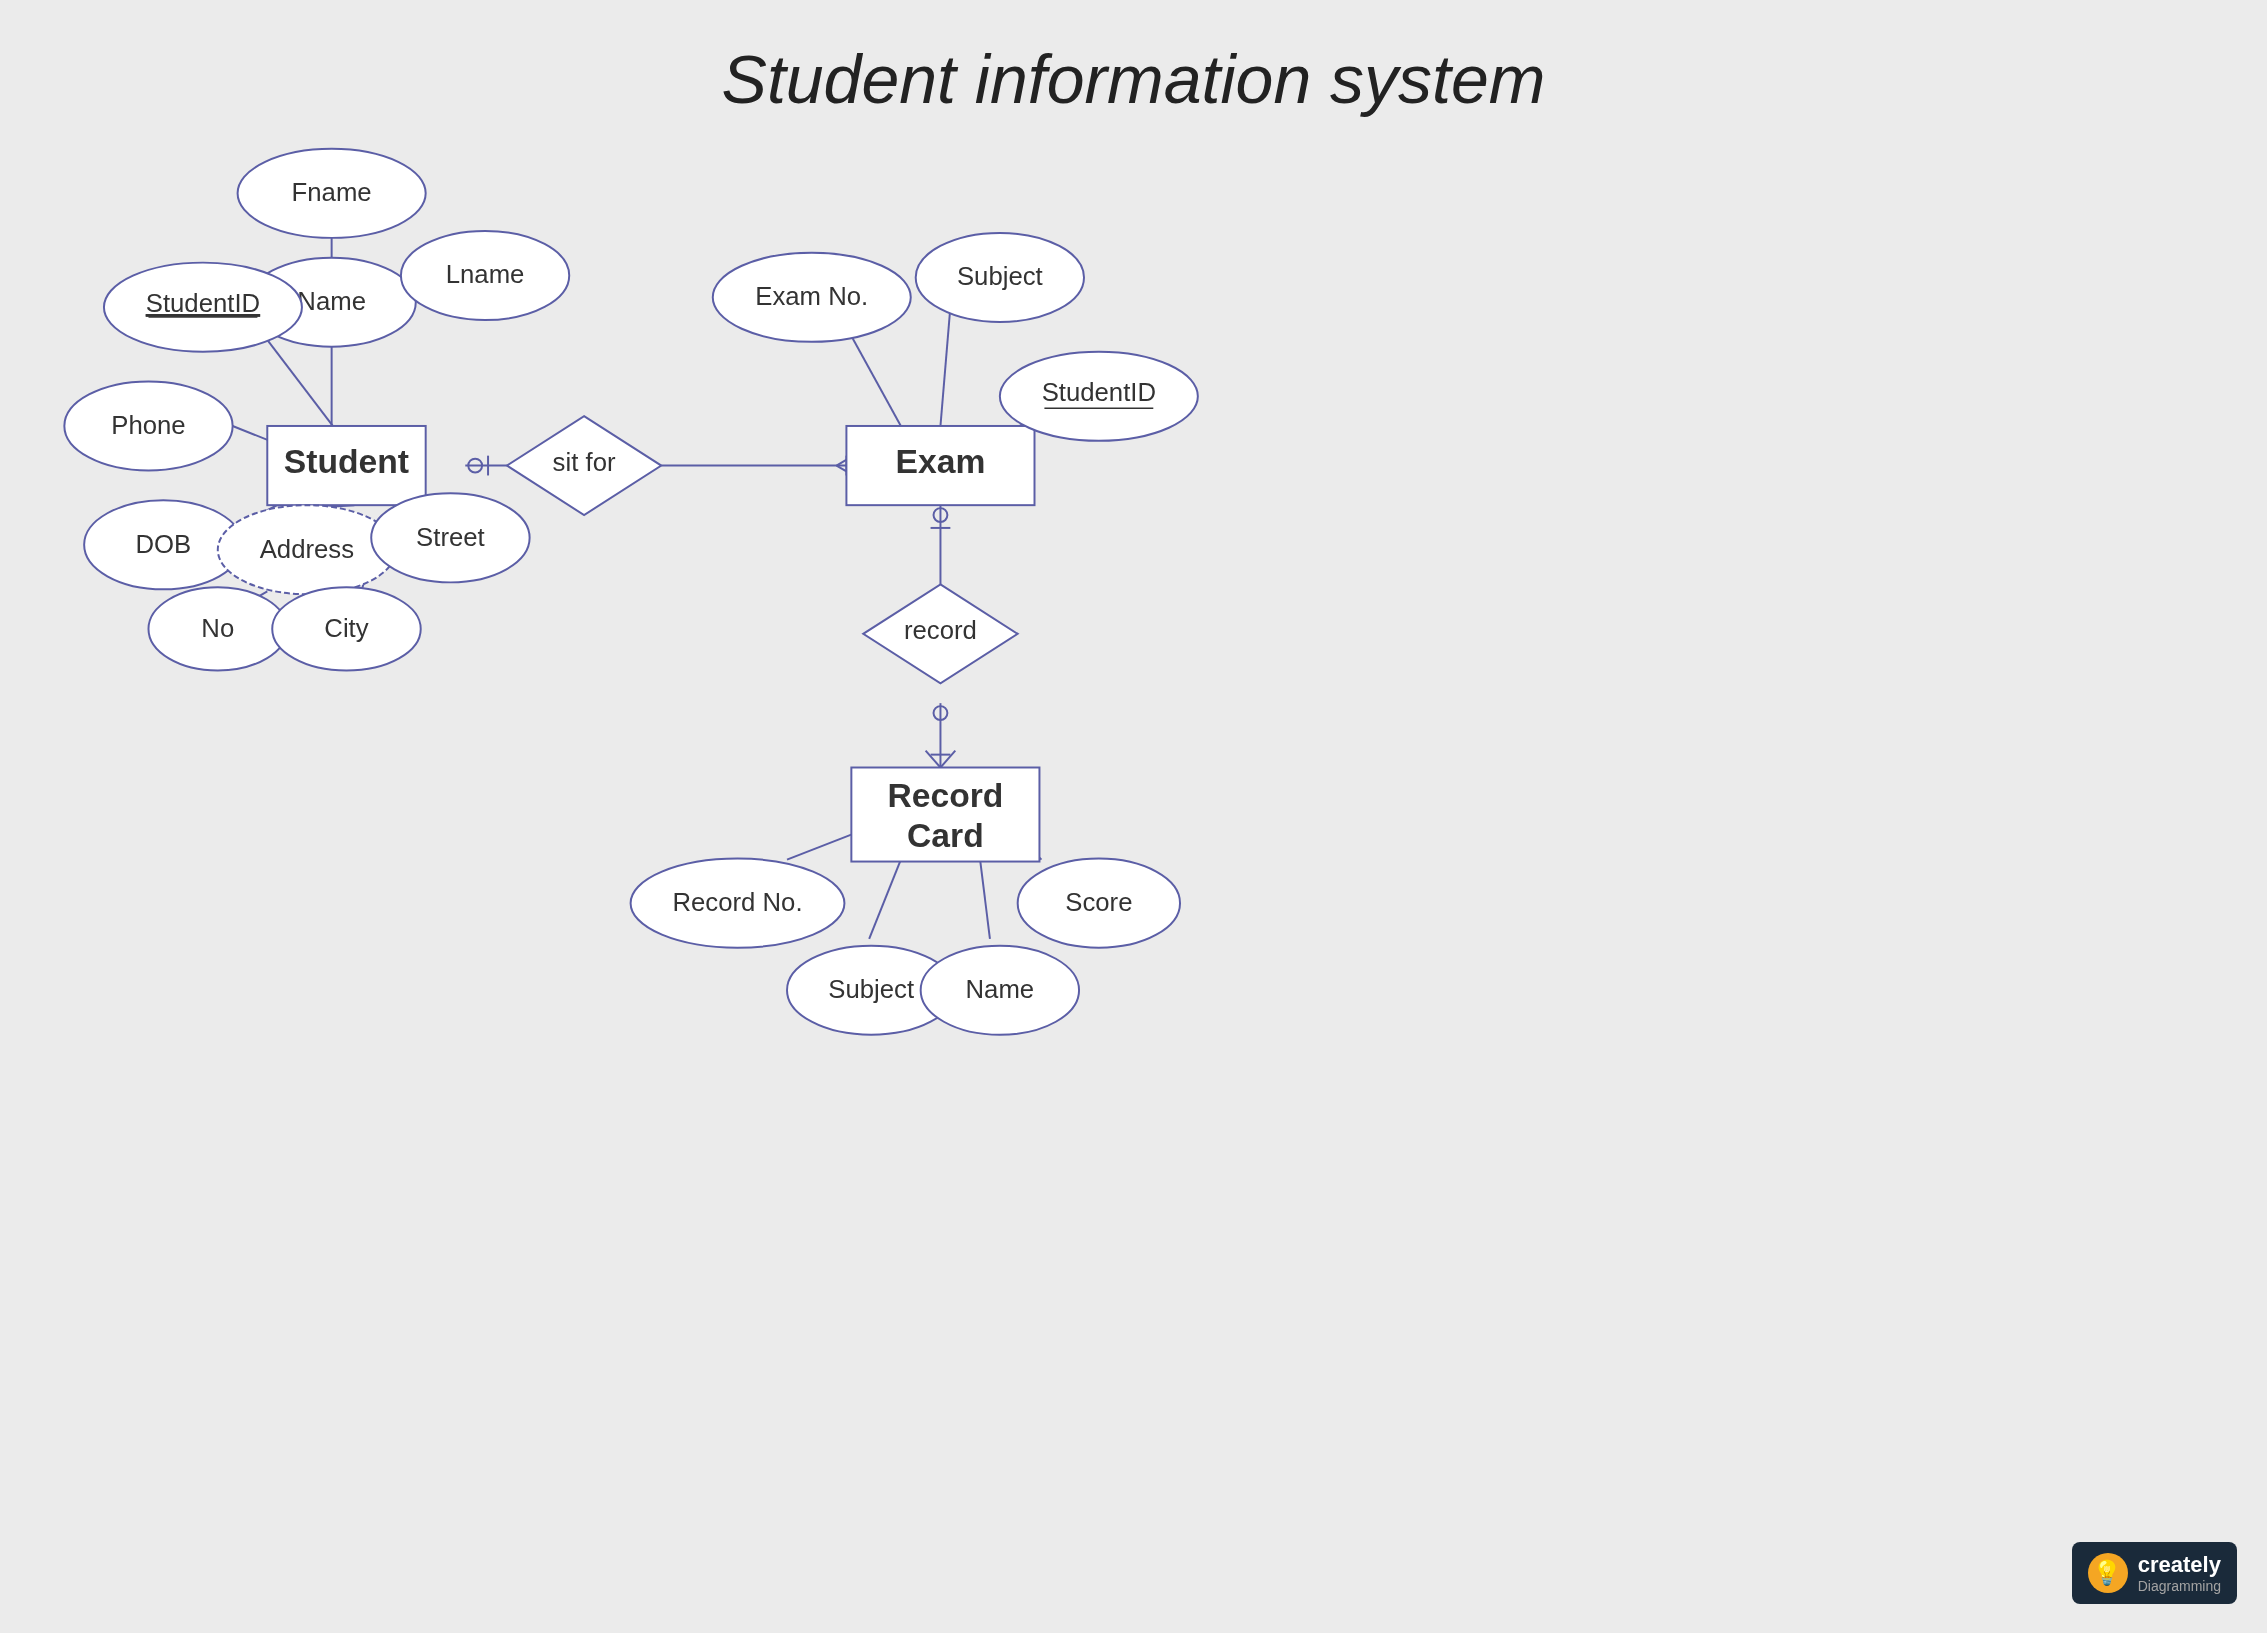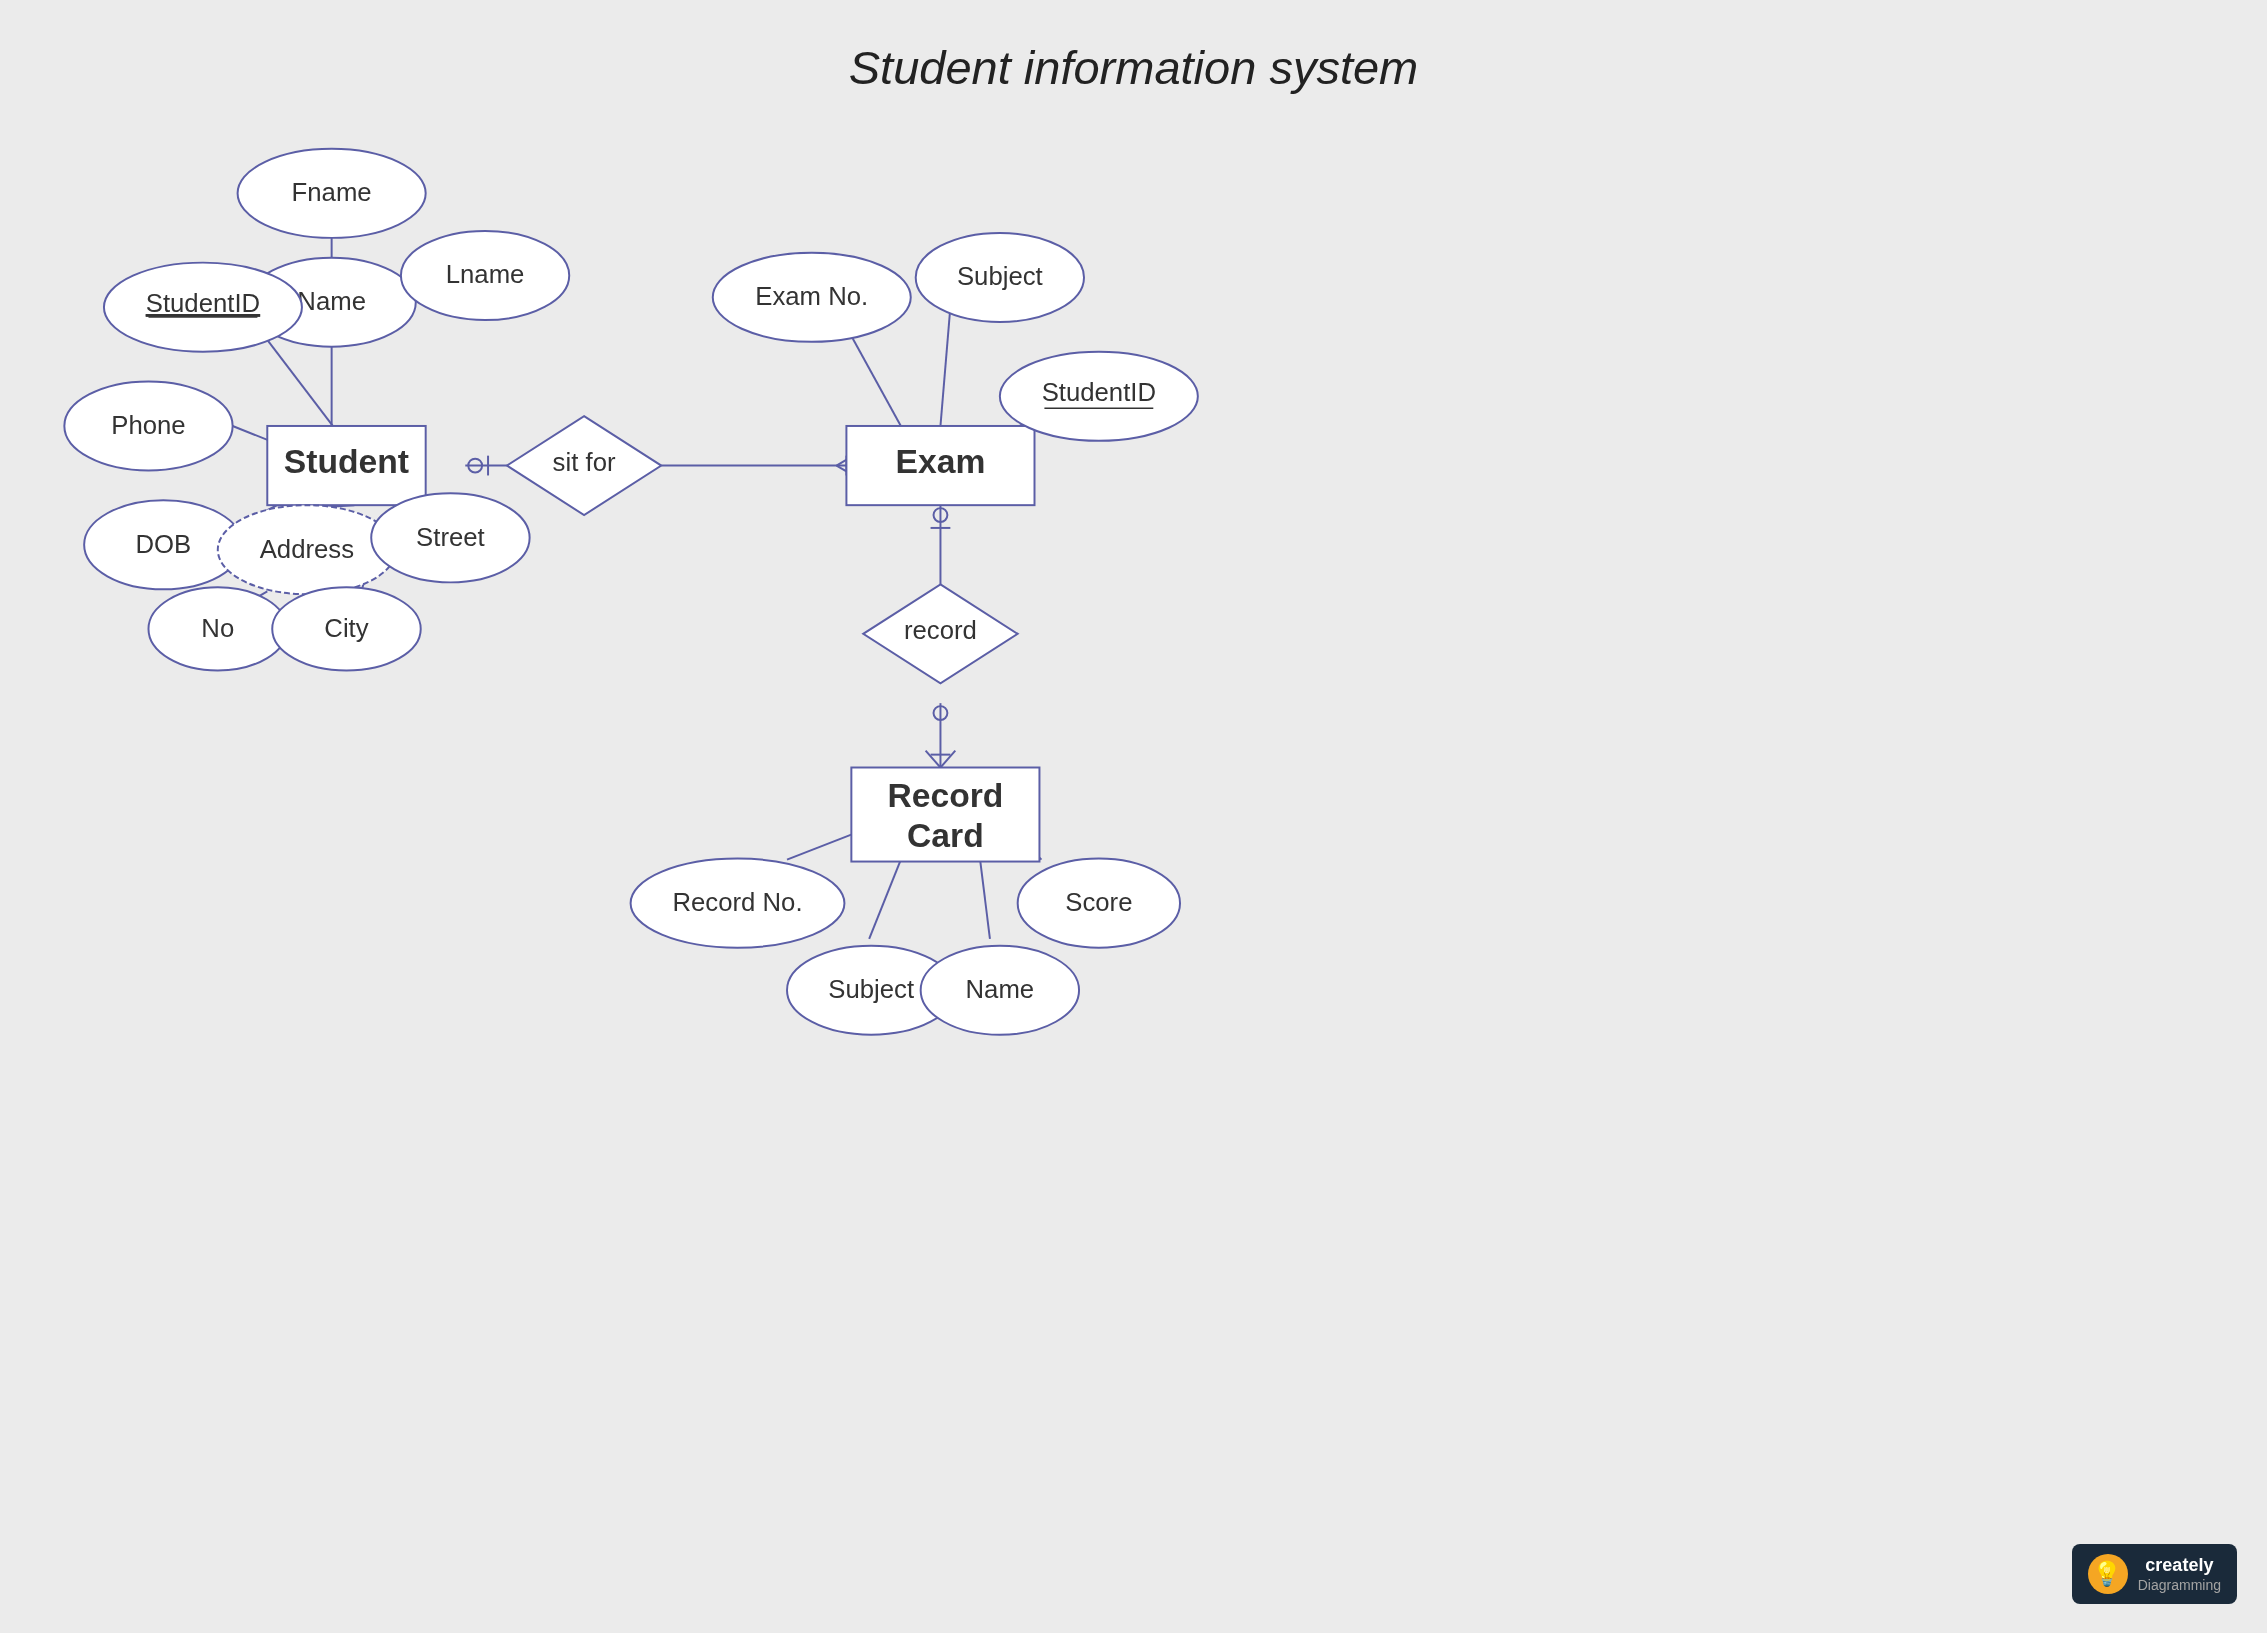--- a/index.html
+++ b/index.html
@@ -10,21 +10,21 @@
       font-family: Arial, sans-serif;
       overflow: hidden;
       position: relative;
     }
     .title {
       position: absolute;
       top: 40px;
       left: 0;
       width: 100%;
       text-align: center;
-      font-size: 47px;
+      font-size: 68px;
       font-style: italic;
       color: #222;
       font-weight: 400;
     }
     svg#diagram {
       position: absolute;
       top: 0;
       left: 0;
       width: 2267px;
       height: 1634px;
@@ -45,24 +45,23 @@
       height: 40px;
       background: #f5a623;
       border-radius: 50%;
       display: flex;
       align-items: center;
       justify-content: center;
       font-size: 24px;
     }
     .logo-text {
       color: white;
-      font-size: 18px;
+      font-size: 22px;
       font-weight: bold;
       line-height: 1.2;
-      text-align: center;
     }
     .logo-sub {
       color: #a3a3a3;
       font-size: 14px;
     }
   </style>
 </head>
 <body>
 
 <h1 class="title">Student information system</h1>

